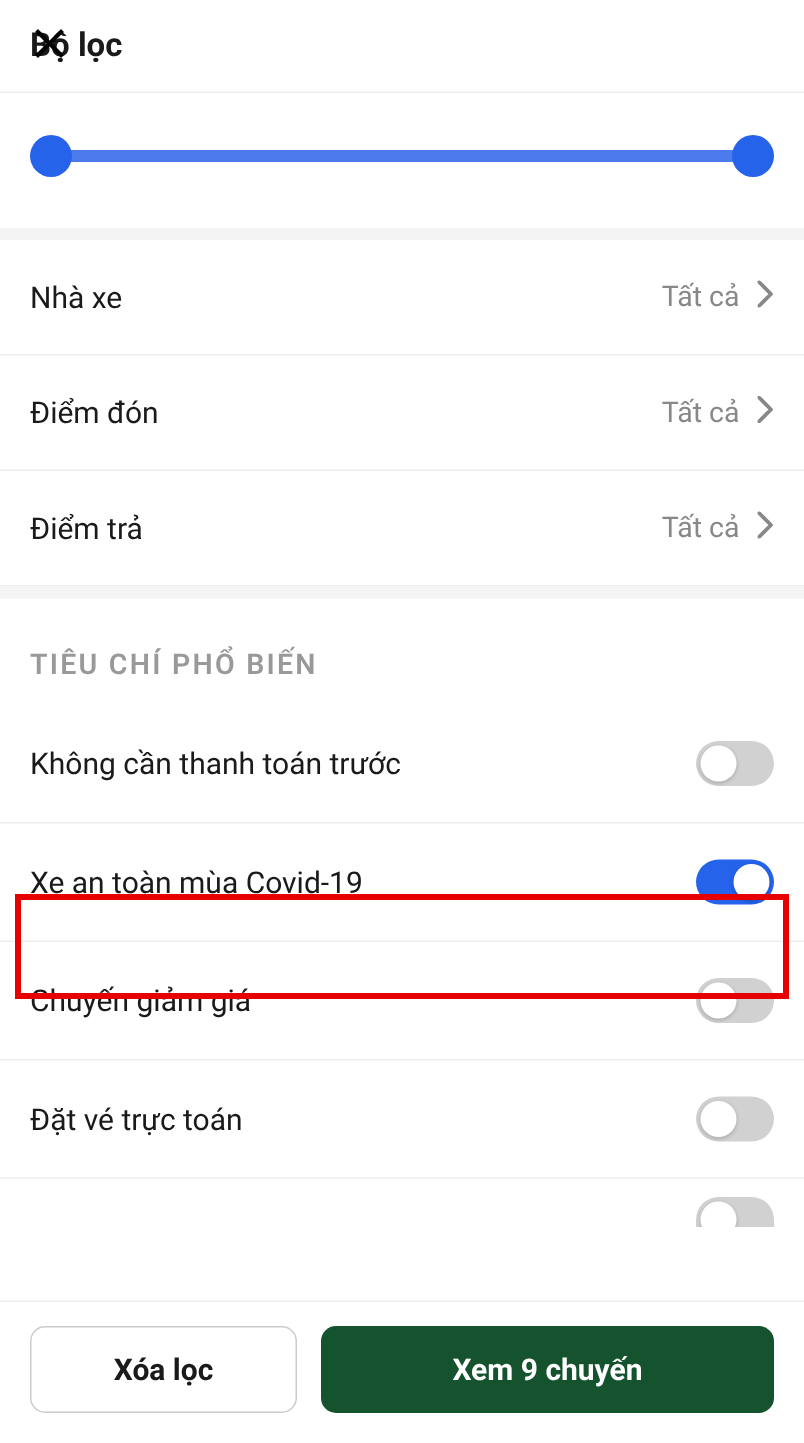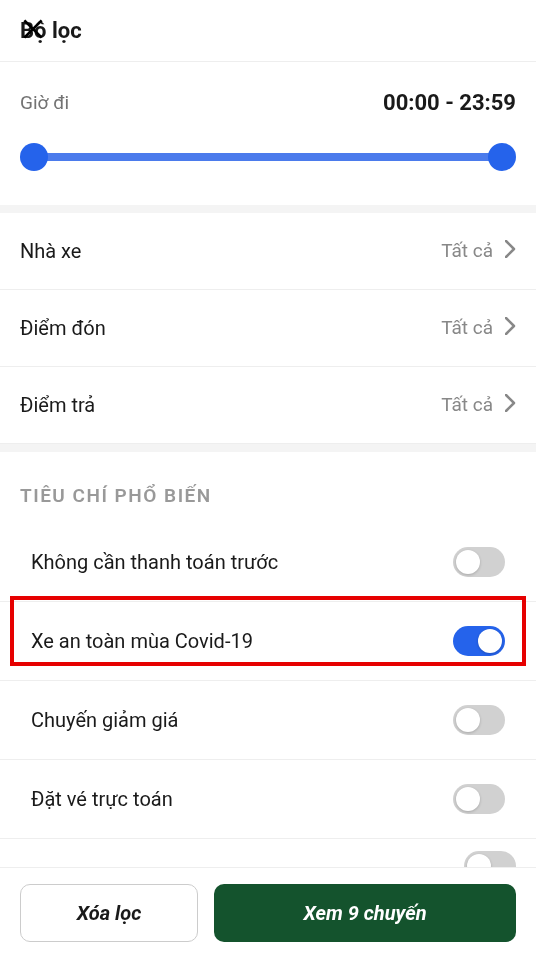--- a/index.html
+++ b/index.html
@@ -80,21 +80,21 @@
       padding: 32px 20px 16px 20px;
       color: #999;
       font-size: 19px;
       letter-spacing: 1.5px;
       font-weight: 600;
     }
     .toggle-row {
       display: flex;
       justify-content: space-between;
       align-items: center;
-      padding: 24px 31px;
+      padding: 24px 20px;
       border-bottom: 1px solid #eee;
     }
     .toggle-label { font-size: 20px; }
     .toggle {
       width: 52px;
       height: 30px;
       border-radius: 15px;
       background: #d1d1d1;
       position: relative;
       cursor: pointer;
@@ -134,21 +134,20 @@
     .btn {
       flex: 1;
       height: 58px;
       border-radius: 10px;
       display: flex;
       align-items: center;
       justify-content: center;
       font-size: 20px;
       font-weight: 700;
       cursor: pointer;
-      font-style: italic;
     }
     .btn-clear {
       background: #fff;
       border: 1px solid #ccc;
       color: #1a1a1a;
       flex: 0 0 178px;
     }
     .btn-primary {
       background: #14532d;
       color: #fff;
@@ -185,24 +184,20 @@
   <div class="close-btn">
     <svg viewBox="0 0 24 24">
         <line x1="4" y1="4" x2="20" y2="20"></line>
         <line x1="20" y1="4" x2="4" y2="20"></line>
       </svg>
   </div>
   <div class="title">Bộ lọc</div>
 </div>
 
 <div class="time-section">
-  <div class="time-row">
-    <div class="time-label">Giờ đi</div>
-    <div class="time-value">00:00 - 23:59</div>
-  </div>
   <div class="slider-wrap">
     <div class="slider-track"></div>
     <div class="slider-knob left"></div>
     <div class="slider-knob right"></div>
   </div>
 </div>
 
 <div class="row-list">
   <div class="row">
     <div class="row-label">Nhà xe</div>

